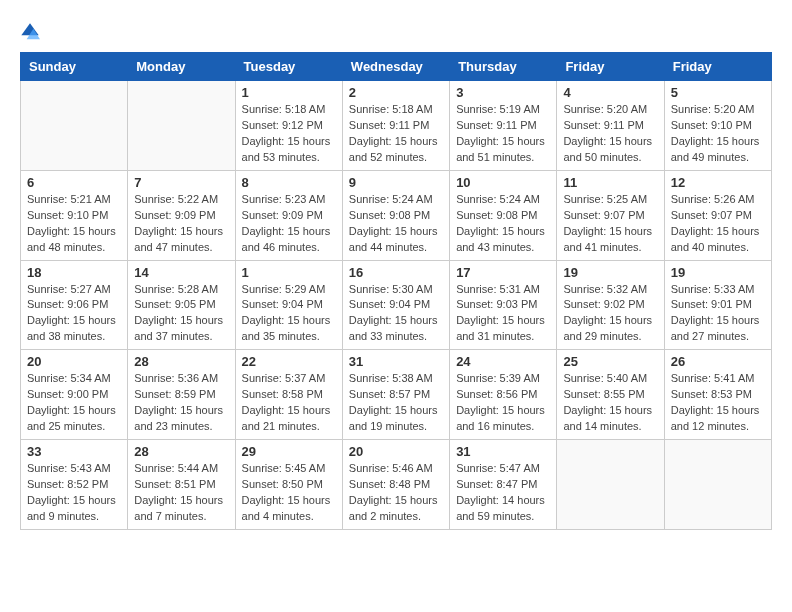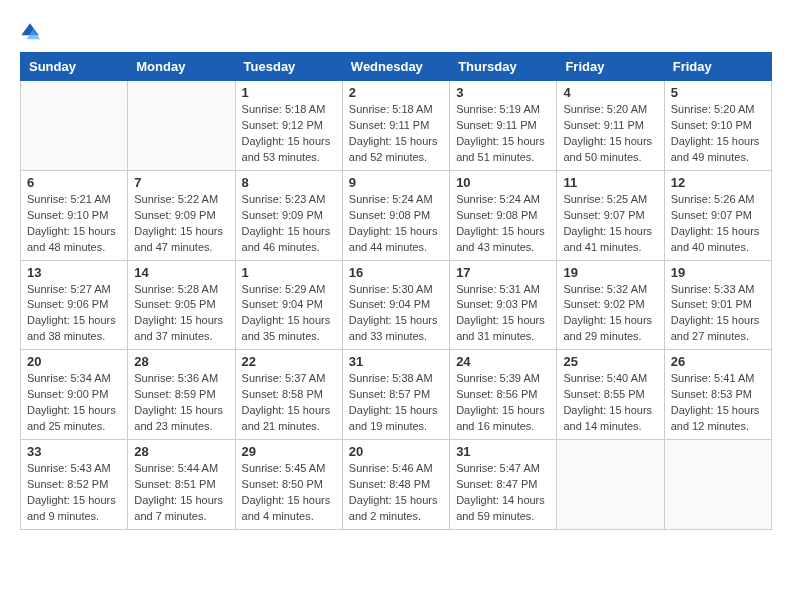--- a/index.html
+++ b/index.html
@@ -168,21 +168,21 @@
           <div class="day-number">11</div>
           <div class="day-info">Sunrise: 5:25 AM<br>Sunset: 9:07 PM<br>Daylight: 15 hours<br>and 41 minutes.</div>
         </td>
         <td>
           <div class="day-number">12</div>
           <div class="day-info">Sunrise: 5:26 AM<br>Sunset: 9:07 PM<br>Daylight: 15 hours<br>and 40 minutes.</div>
         </td>
       </tr>
       <tr>
         <td>
-          <div class="day-number">13</div>
+          <div class="day-number">18</div>
           <div class="day-info">Sunrise: 5:27 AM<br>Sunset: 9:06 PM<br>Daylight: 15 hours<br>and 38 minutes.</div>
         </td>
         <td>
           <div class="day-number">14</div>
           <div class="day-info">Sunrise: 5:28 AM<br>Sunset: 9:05 PM<br>Daylight: 15 hours<br>and 37 minutes.</div>
         </td>
         <td>
           <div class="day-number">1</div>
           <div class="day-info">Sunrise: 5:29 AM<br>Sunset: 9:04 PM<br>Daylight: 15 hours<br>and 35 minutes.</div>
         </td>

